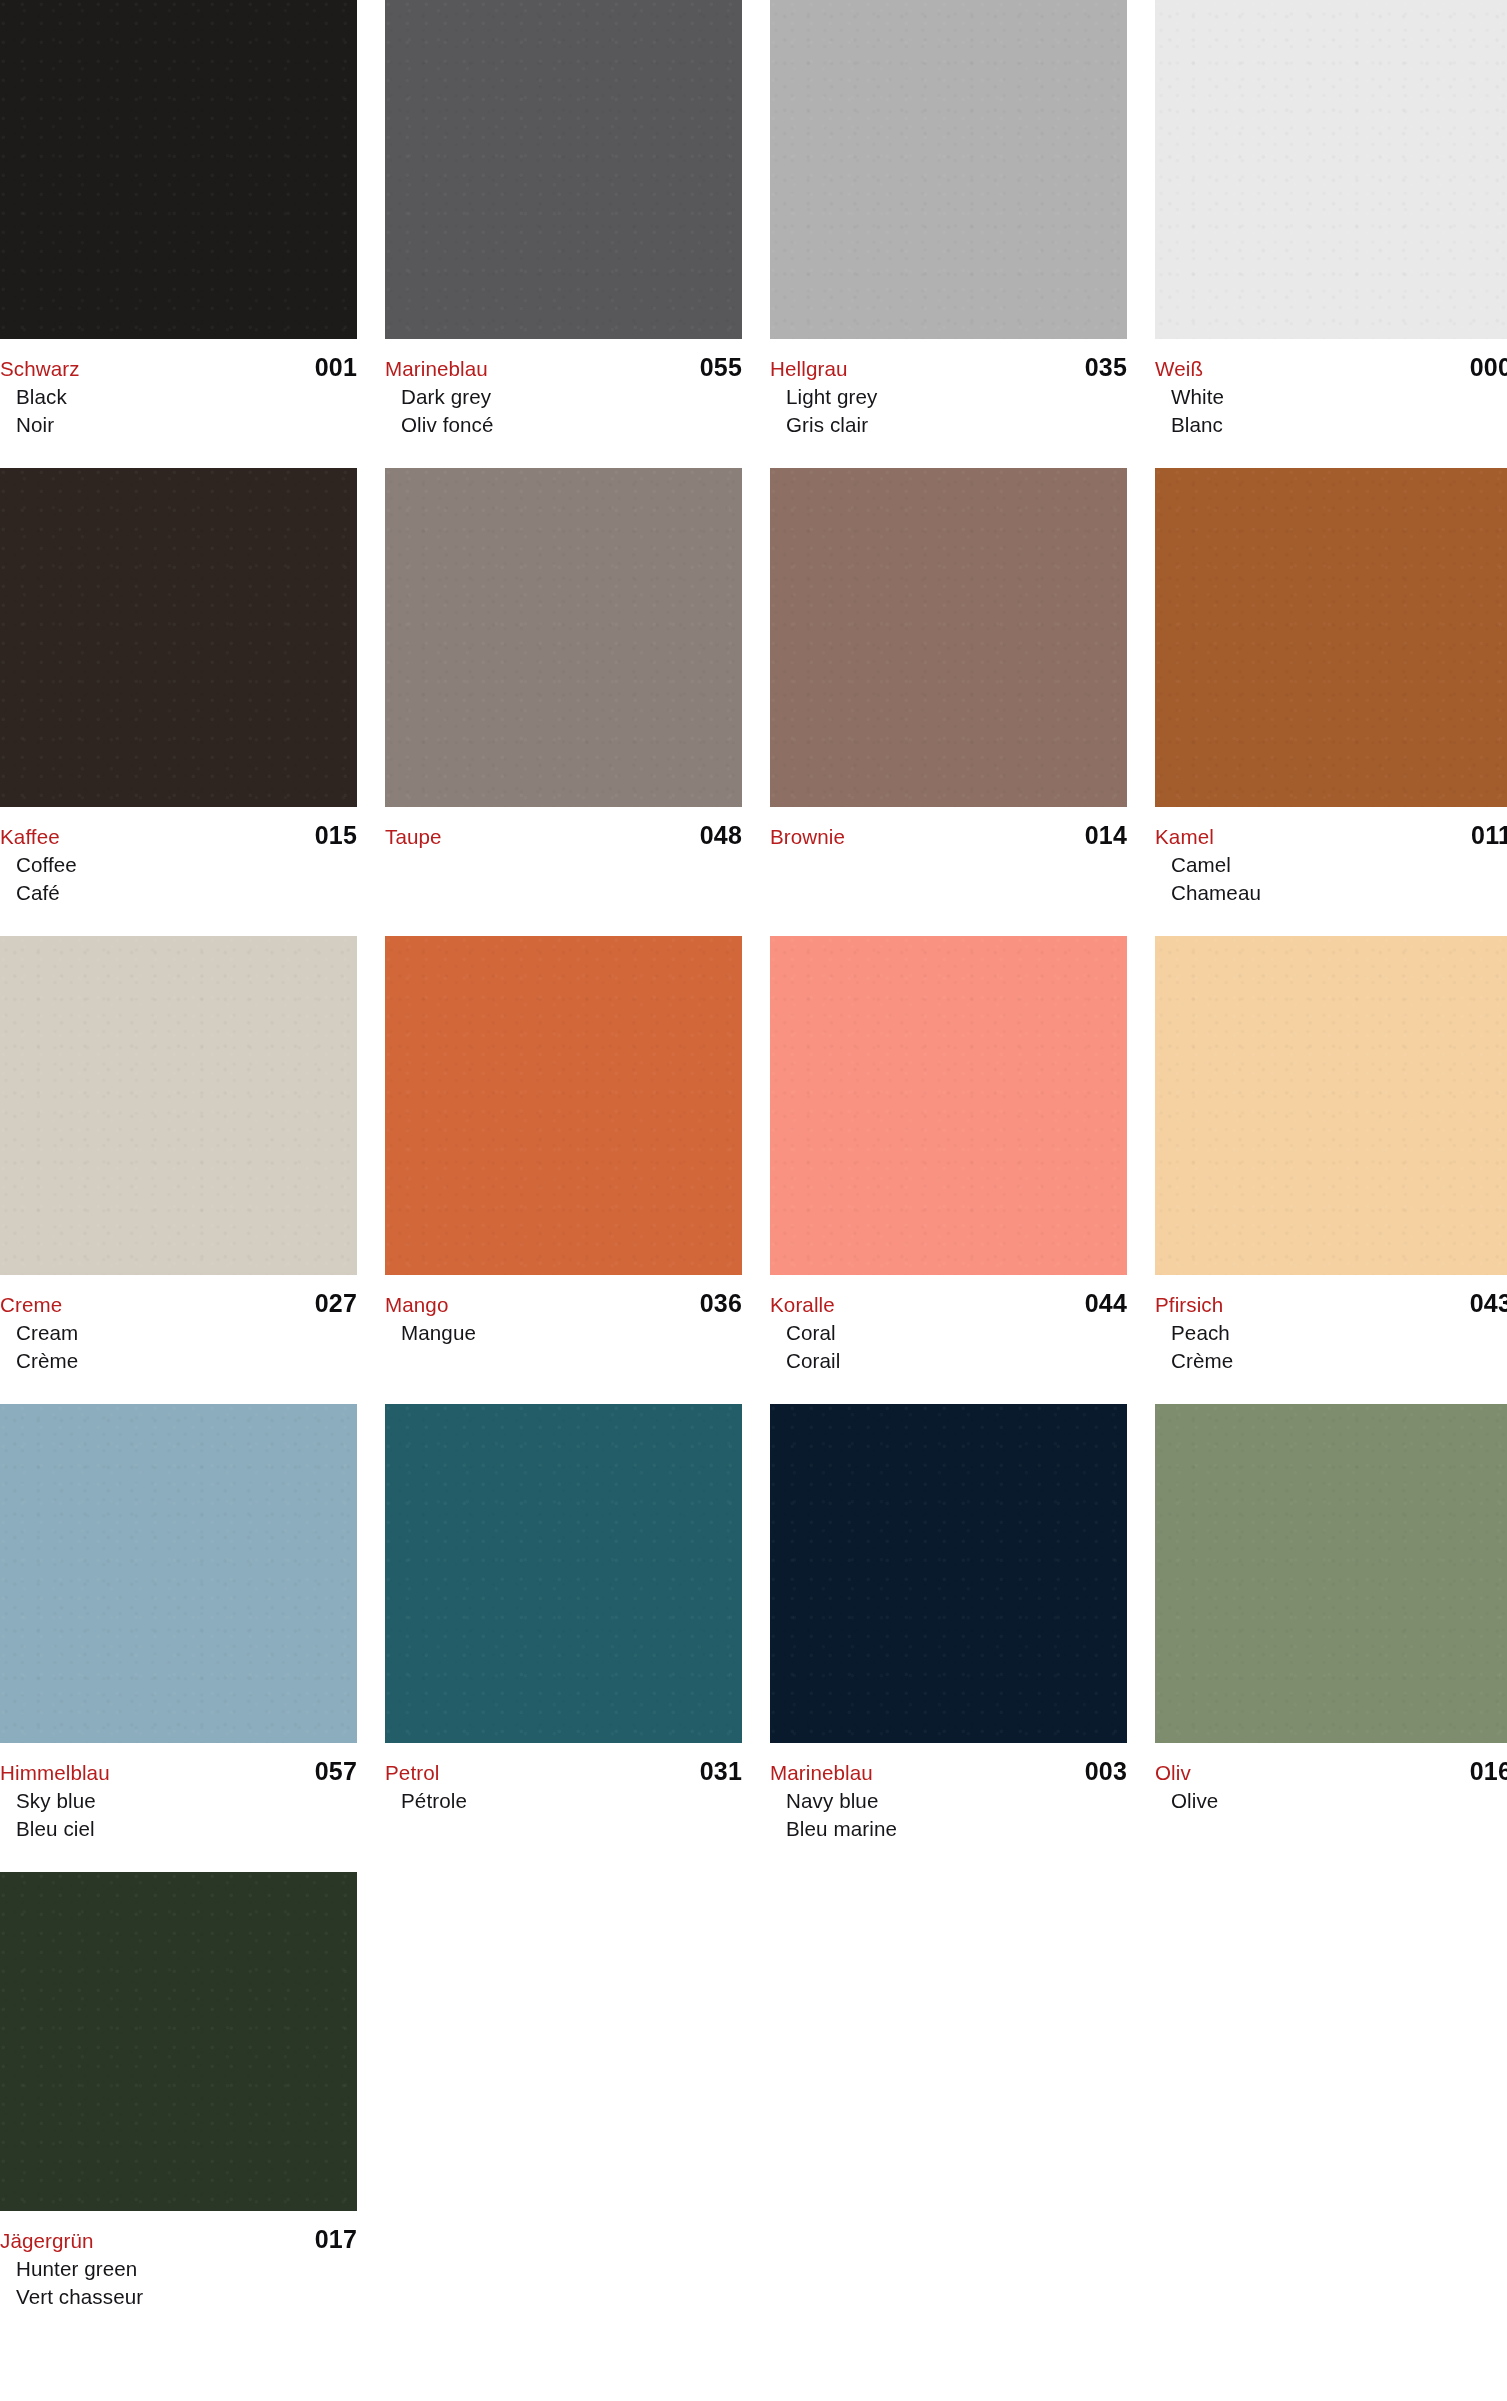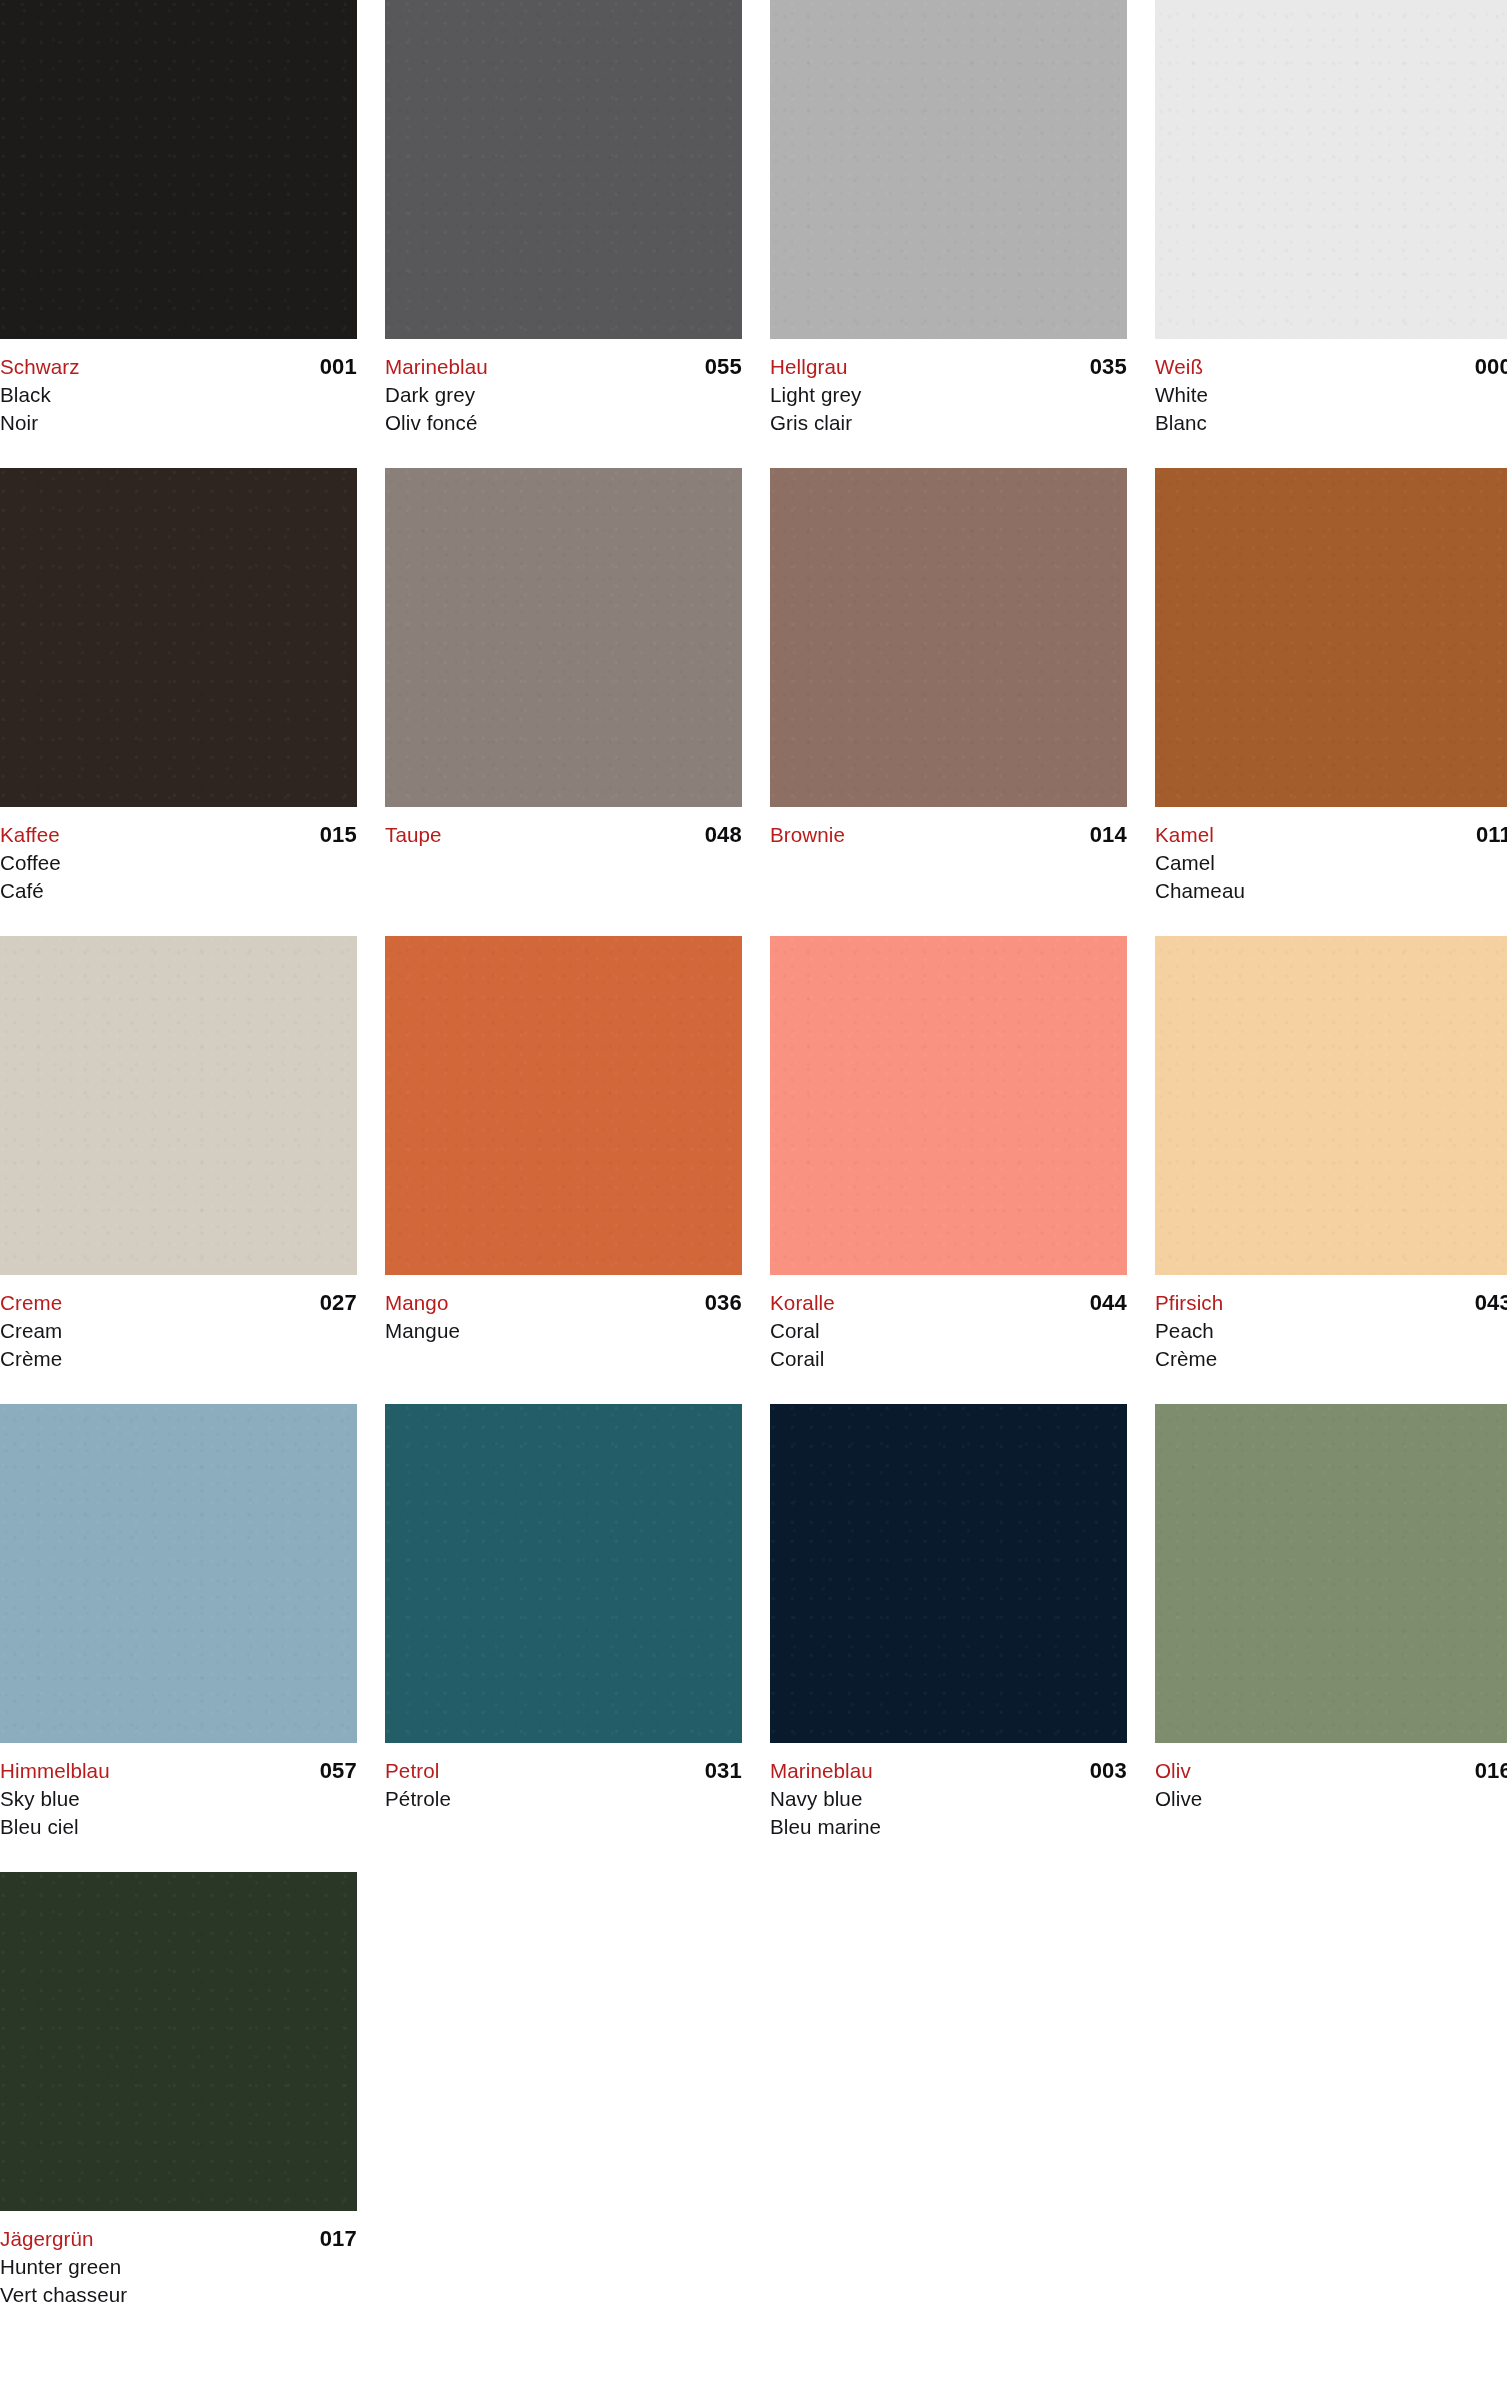--- a/index.html
+++ b/index.html
@@ -73,36 +73,37 @@
   .name-de {
     font-size: 20.6px;
     line-height: 28px;
     font-weight: 400;
     letter-spacing: 0.1px;
     color: #b91c1c;
     white-space: nowrap;
   }
 
   .swatch-code {
-    font-size: 22px;
+    font-size: 25px;
     line-height: 28px;
     font-weight: 700;
     letter-spacing: 0.2px;
     color: #0d0d10;
     white-space: nowrap;
   }
 
   .name-en,
   .name-fr {
     font-size: 20.6px;
     line-height: 28px;
     font-weight: 400;
     letter-spacing: 0.1px;
     color: #16161a;
     white-space: nowrap;
+    padding-left: 16px;
   }
 
   .name-en:empty,
   .name-fr:empty { display: none; }
 
   
   .cap-fixed { height: 129px; box-sizing: border-box; }
 </style>
 </head>
 <body>

